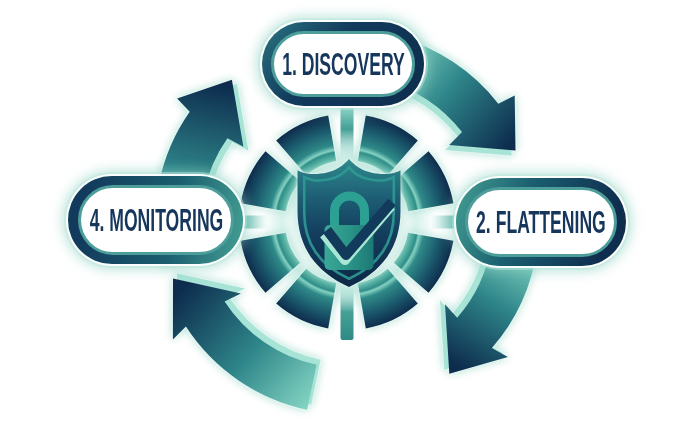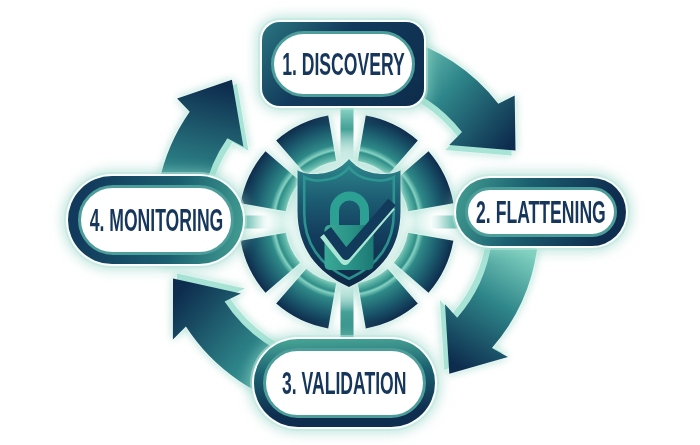--- a/index.html
+++ b/index.html
@@ -7,22 +7,22 @@
          font-family:"Liberation Sans","DejaVu Sans",sans-serif;}
   #scene{position:absolute;left:0;top:0;}
   .glow{filter:drop-shadow(0 0 1.5px #ffffff) drop-shadow(0 0 4px rgba(150,215,200,.85));}
   .pill{position:absolute;border-radius:999px;padding:9px;box-sizing:border-box;
         box-shadow:0 0 0 2px rgba(255,255,255,.95),0 0 0 4px rgba(190,232,222,.5),0 0 12px 6px rgba(140,210,195,.55);}
   .pill-inner{width:100%;height:100%;border-radius:999px;background:#ffffff;border:3px solid #4d9e9b;
         box-sizing:border-box;display:flex;align-items:center;justify-content:center;overflow:visible;}
   .pill-label{font-weight:700;color:#16365c;font-size:32px;line-height:1;white-space:nowrap;
         transform:scaleX(0.55);letter-spacing:0;}
   .pill-top{left:262px;top:22px;width:162px;height:84px;
-        background:linear-gradient(130deg,#2a7580 0%,#123a5c 40%,#0e2c4c 100%);border-radius:18px;}
-  .pill-right{left:456px;top:178px;width:170px;height:68px;
+        background:linear-gradient(130deg,#2a7580 0%,#123a5c 40%,#0e2c4c 100%);}
+  .pill-right{left:456px;top:178px;width:170px;height:88px;
         background:linear-gradient(110deg,#44a093 0%,#1b5f70 38%,#0f2e4f 85%);}
   .pill-bottom{left:254px;top:339px;width:181px;height:88px;
         background:linear-gradient(178deg,#44a093 4%,#1b5f70 38%,#0f2e4f 82%);}
   .pill-left{left:68px;top:176px;width:175px;height:88px;
         background:linear-gradient(100deg,#123a5c 10%,#1b5f70 60%,#44a093 100%);padding-left:10px;}
 </style>
 </head>
 <body>
 
 <div id="stage">
@@ -151,24 +151,19 @@
   <div class="pill pill-top">
     <div class="pill-inner">
       <span class="pill-label">1. DISCOVERY</span>
     </div>
   </div>
   <div class="pill pill-right">
     <div class="pill-inner">
       <span class="pill-label">2. FLATTENING</span>
     </div>
   </div>
-  <div class="pill pill-bottom">
-    <div class="pill-inner">
-      <span class="pill-label">3. VALIDATION</span>
-    </div>
-  </div>
   <div class="pill pill-left">
     <div class="pill-inner">
       <span class="pill-label">4. MONITORING</span>
     </div>
   </div>
 
 </div>
 
 </body></html>

